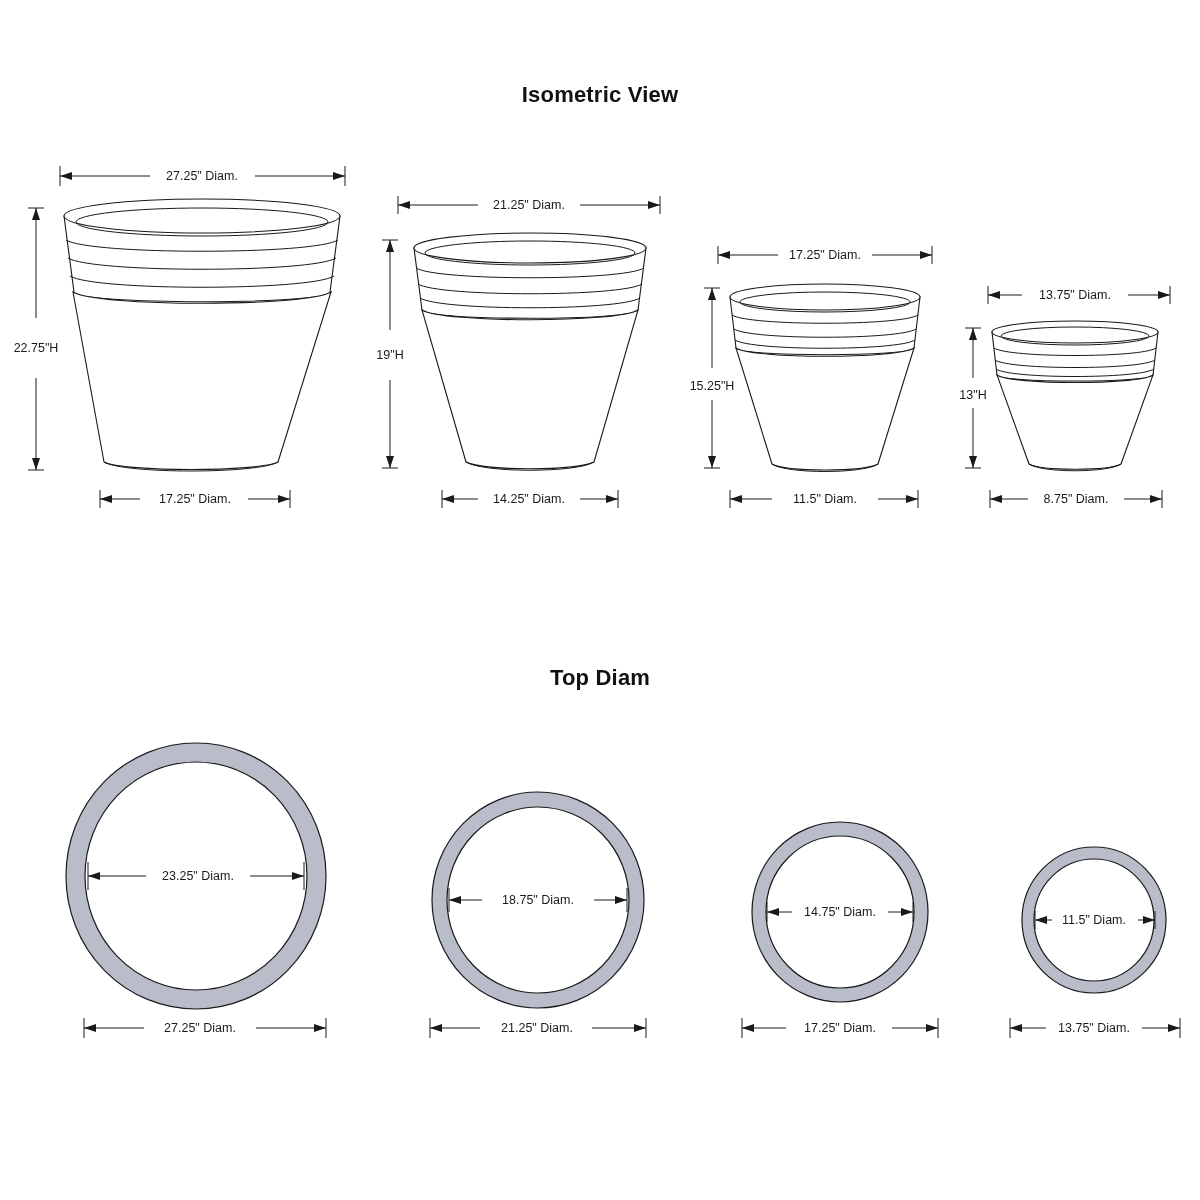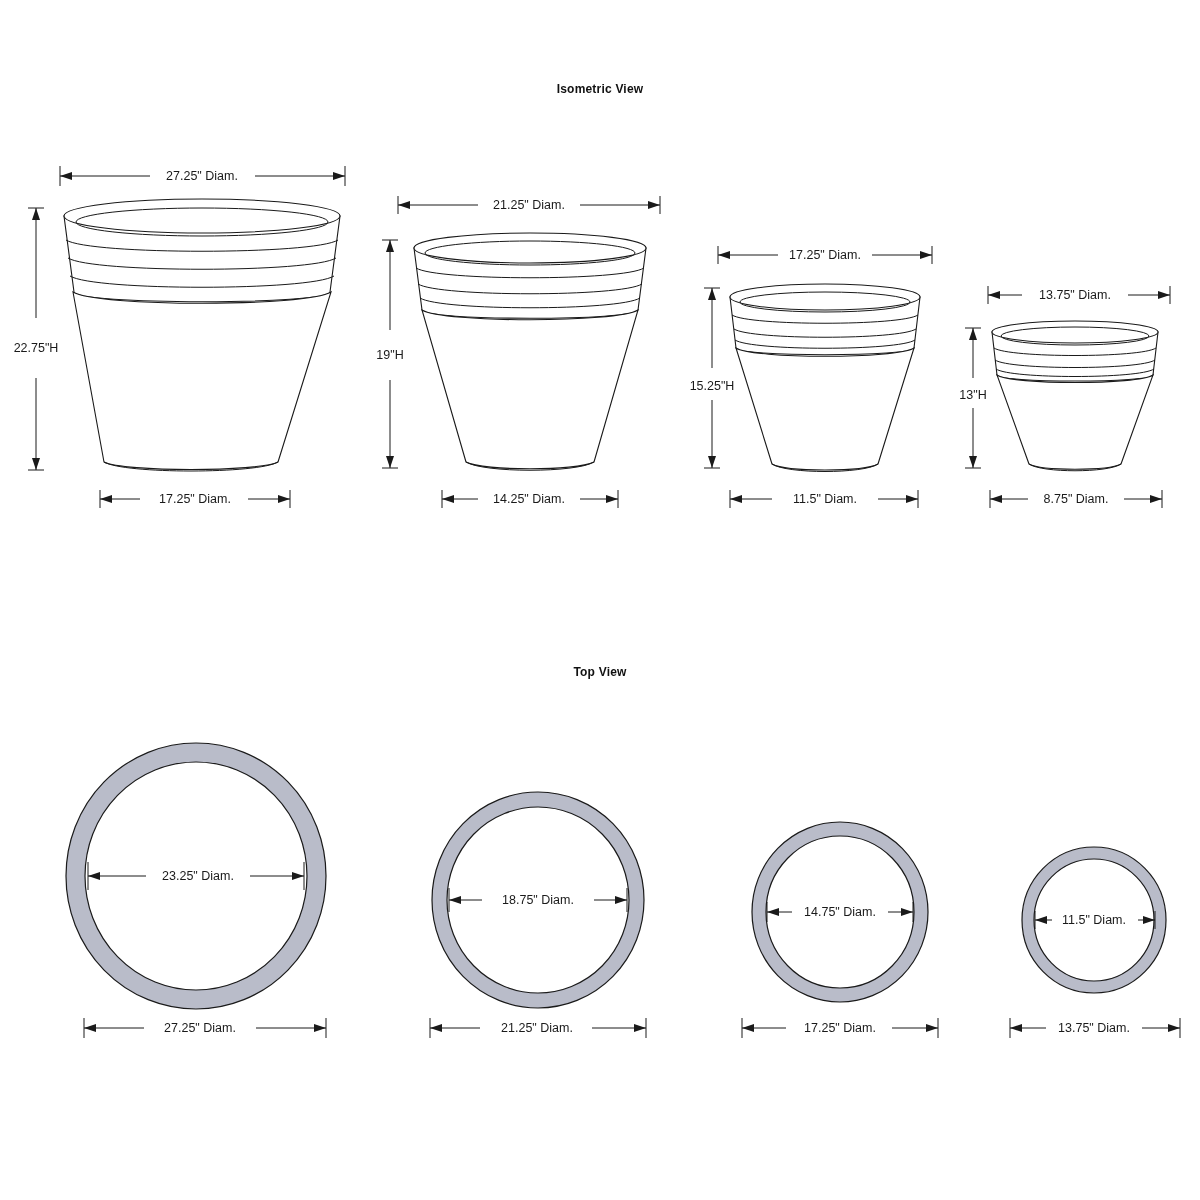--- a/index.html
+++ b/index.html
@@ -12,21 +12,21 @@
     height: 1200px;
     position: relative;
     font-family: "Liberation Sans", sans-serif;
     color: #1a1a1a;
     overflow: hidden;
   }
   .section-title {
     position: absolute;
     width: 100%;
     text-align: center;
-    font-size: 12px;
+    font-size: 22px;
     font-weight: bold;
     color: #111;
     letter-spacing: 0.2px;
   }
   #iso-title { top: 82px; }
   #top-title { top: 665px; }
 
   .stage {
     position: absolute;
     left: 0;
@@ -64,21 +64,21 @@
   .ring-inner {
     fill: #ffffff;
     stroke: #1a1a1a;
     stroke-width: 1.2;
   }
 </style>
 </head>
 <body>
 
 <div class="section-title" id="iso-title">Isometric View</div>
-<div class="section-title" id="top-title">Top View</div>
+<div class="section-title" id="top-title">Top Diam</div>
 
 <svg class="stage" width="1200" height="1200" viewBox="0 0 1200 1200">
 
   <g>
 
     <g>
       <line class="dimline" x1="60" y1="166" x2="60" y2="186"></line>
       <line class="dimline" x1="345" y1="166" x2="345" y2="186"></line>
       <line class="dimline" x1="60" y1="176" x2="150" y2="176"></line>
       <line class="dimline" x1="255" y1="176" x2="345" y2="176"></line>

